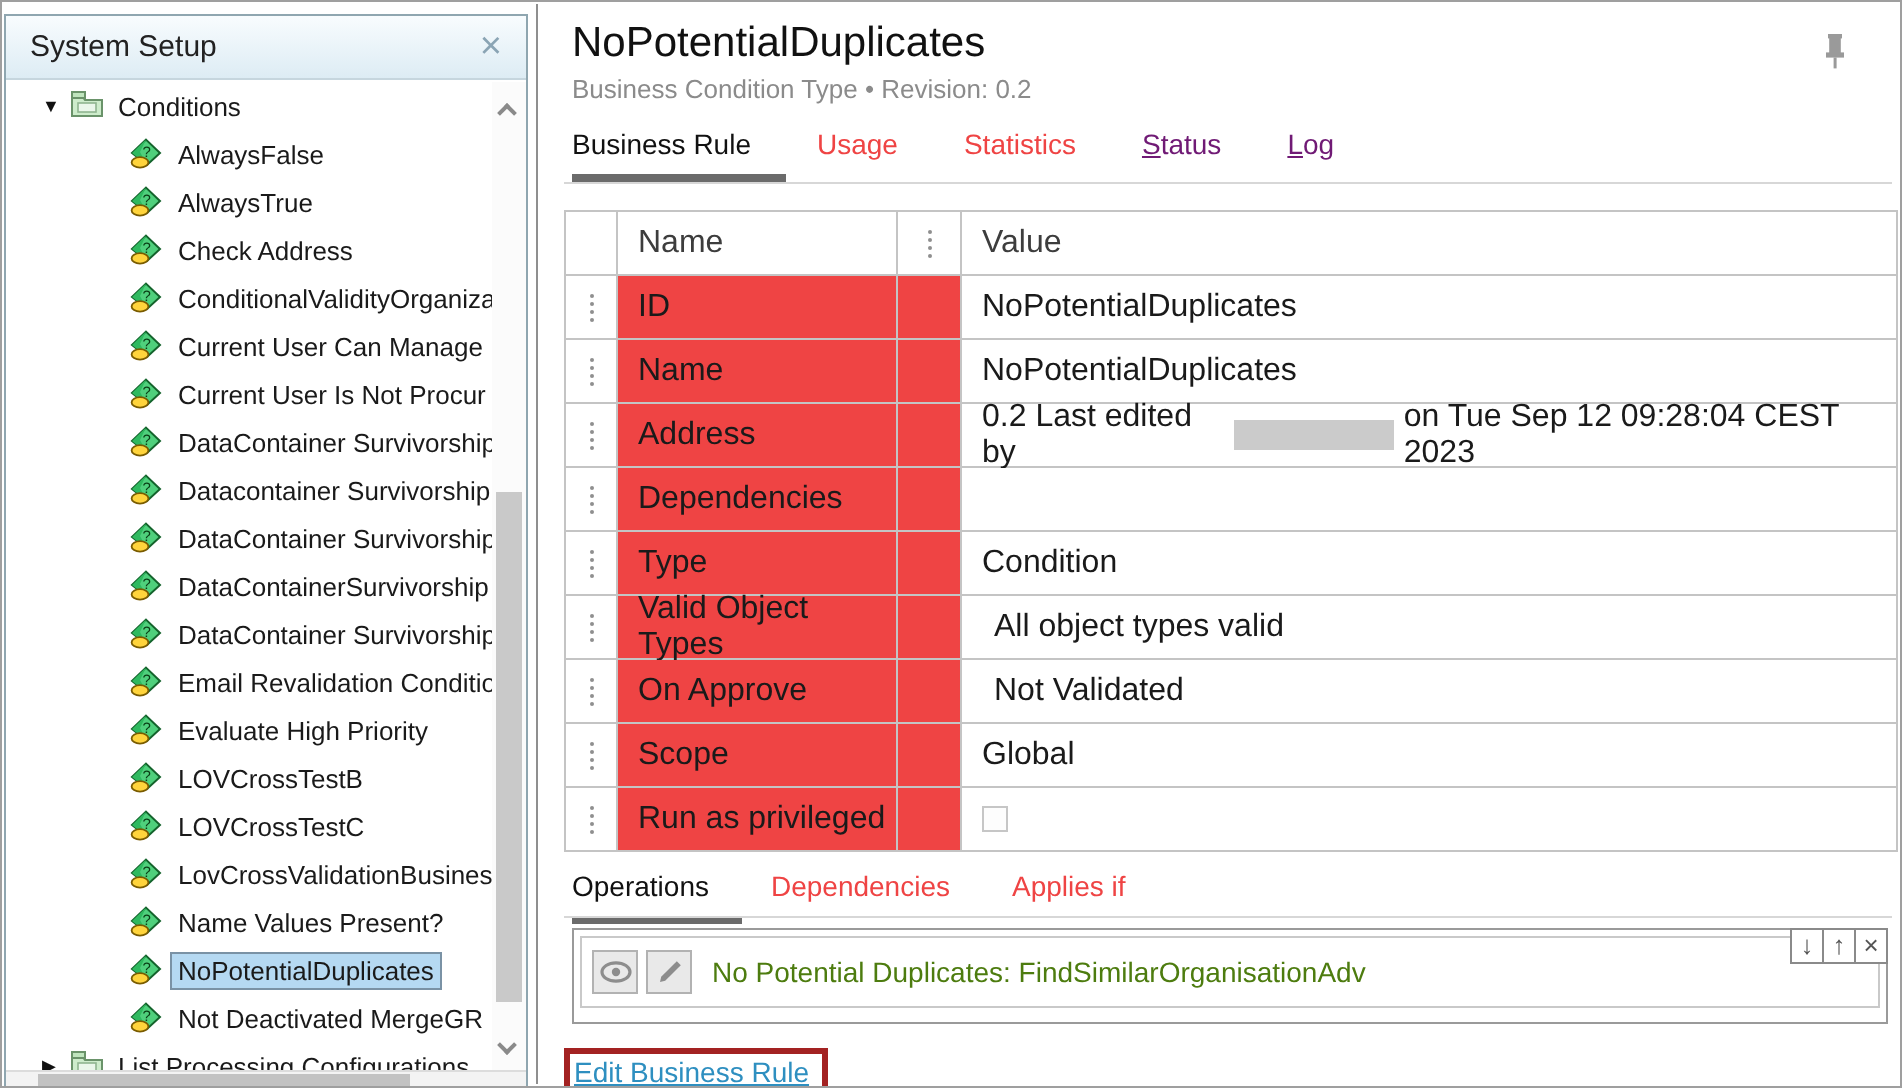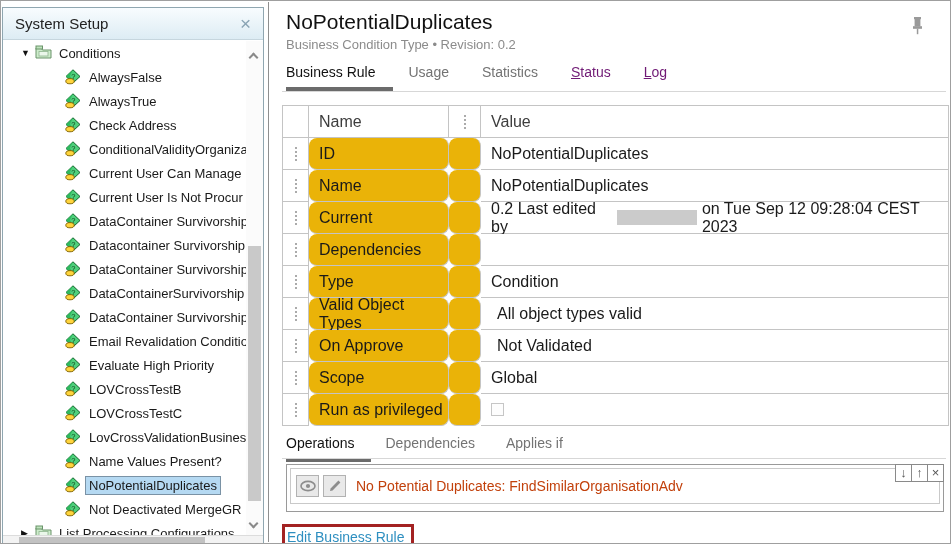--- a/index.html
+++ b/index.html
@@ -34,47 +34,47 @@
 
   
   .vdivider { position:absolute; left:267px; top:1px; bottom:1px; width:1px; background:#8f8f8f; }
   .main { position:absolute; left:268px; top:1px; right:1px; bottom:1px; background:#fff; }
 
   .m-title { position:absolute; left:17px; top:8px; font-size:21px; color:#111; }
   .m-subtitle { position:absolute; left:17px; top:35px; font-size:13px; color:#8b8b8b; }
   .pin { position:absolute; right:24px; top:14px; }
 
   .tabs { position:absolute; left:17px; top:62px; display:flex; column-gap:33px; font-size:14px; }
-  .tab { position:relative; color:#737373; padding-bottom:8px; cursor:default; }
+  .tab { position:relative; color:#ef4444; padding-bottom:8px; cursor:default; }
   .tab.dark { color:#701a75; }
   .tab.active { color:#111; }
   .tab.active::after { content:""; position:absolute; left:0; right:-17px; bottom:-3px; height:4px; background:#6b6b6b; }
   .tabs-line { position:absolute; left:13px; right:3px; height:1px; background:#d7d7d7; }
   .tabs-line.top { top:89px; }
   .tabs-line.sub { top:456px; }
 
   
   .ptable { position:absolute; left:13px; top:103px; width:667px; border:1px solid #c4c4c4; border-right:none; border-bottom:none; display:grid; grid-template-columns:26px 140px 32px 1fr; font-size:16px; }
   .pc { border-right:1px solid #c4c4c4; border-bottom:1px solid #c4c4c4; height:32px; display:flex; align-items:center; background:#fff; }
-  .pc.gray { background:#eab308;border-radius:8px; }
+  .pc.gray { background:#ef4444; }
   .pc.text { padding-left:10px; }
   .pc.head { color:#3d3d3d; }
   .kebab { width:2px; height:2px; border-radius:50%; background:#8f8f8f; box-shadow:0 -4px 0 #8f8f8f, 0 4px 0 #8f8f8f, 0 8px 0 #8f8f8f; }
   .kwrap { display:flex; justify-content:center; align-items:center; width:100%; transform:translateY(-2px); }
   .kright { position:relative; margin-left:auto; margin-right:10px; transform:translateY(-2px); }
   .redacted { display:inline-block; width:84px; height:15px; background:#cbcbcb; vertical-align:-3px; margin:0 5px; }
   .checkbox { width:13px; height:13px; border:1px solid #c6c6c6; background:#fdfdfd; margin-left:10px; }
   .indent { padding-left:6px; }
 
   
   .subtabs { position:absolute; left:17px; top:433px; display:flex; column-gap:31px; font-size:14px; }
   .opsbox { position:absolute; left:17px; top:462px; width:658px; height:48px; border:1px solid #9a9a9a; }
   .opsitem { position:absolute; left:3px; right:3px; top:3px; height:36px; border:1px solid #c9c9c9; display:flex; align-items:center; padding-left:5px; }
   .iconbtn { width:23px; height:22px; border:1px solid #b2b2b2; background:#e9e9e9; display:flex; align-items:center; justify-content:center; margin-right:4px; }
-  .opslabel { margin-left:6px; font-size:14px; color:#c2410c; }
+  .opslabel { margin-left:6px; font-size:14px; color:#4d7c0f; }
   .ordergrp { position:absolute; top:-1px; right:-1px; display:flex; }
   .orderbtn { width:17px; height:18px; border:1px solid #8a8a8a; margin-left:-1px; background:#fff; color:#555; font-size:13px; line-height:16px; text-align:center; }
 
   .editwrap { position:absolute; left:13px; top:522px; border:3px solid #a32222; padding:1px 6px 3px 2px; }
   .editlink { font-size:14px; color:#2e8fc0; text-decoration:underline; white-space:nowrap; }
 </style>
 </head>
 <body>
 
 <div class="screen">
@@ -342,21 +342,21 @@
         <div class="pc gray text">Name</div>
         <div class="pc gray"></div>
         <div class="pc text">
           <span>NoPotentialDuplicates</span>
         </div>
         <div class="pc ">
           <span class="kwrap">
             <span class="kebab"></span>
           </span>
         </div>
-        <div class="pc gray text">Current</div>
+        <div class="pc gray text">Address</div>
         <div class="pc gray"></div>
         <div class="pc text">
           <span>0.2 Last edited by</span>
           <span class="redacted"></span>
           <span>on Tue Sep 12 09:28:04 CEST 2023</span>
         </div>
         <div class="pc ">
           <span class="kwrap">
             <span class="kebab"></span>
           </span>

